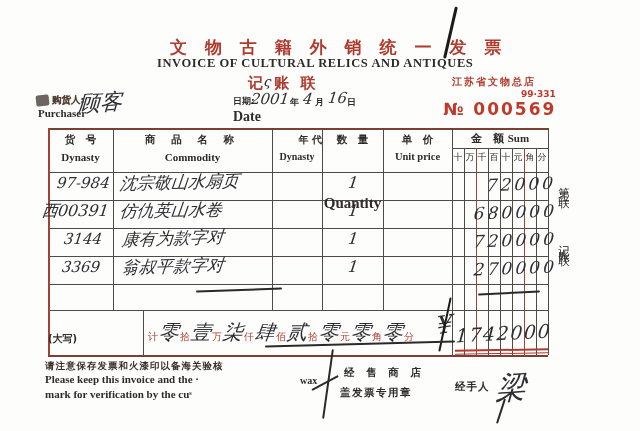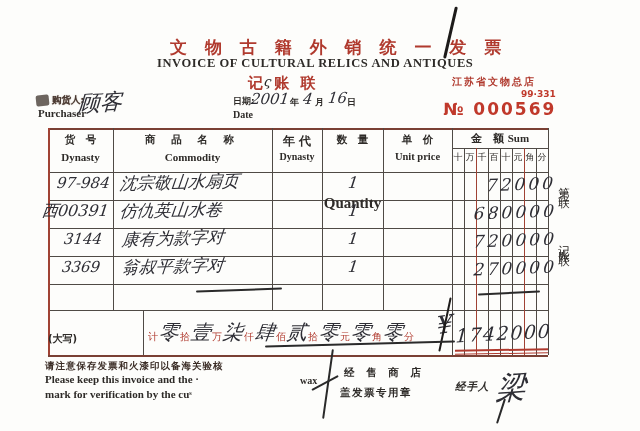--- a/index.html
+++ b/index.html
@@ -41,21 +41,21 @@
   <div class="abs brightred" style="left:521px;top:89px;font-size:9px;font-weight:bold;">99·331</div>
   <div class="abs brightred" style="left:443px;top:99px;font-size:17px;font-weight:bold;letter-spacing:2px;white-space:nowrap;">№ 000569</div>
 
   <div class="abs print-cn" style="left:233px;top:95px;font-size:9px;font-weight:bold;">日期:</div>
   <span class="abs hw" style="left:251px;top:90px;font-size:15px;">2001</span>
   <div class="abs print-cn" style="left:290px;top:96px;font-size:9px;font-weight:bold;">年</div>
   <span class="abs hw" style="left:303px;top:90px;font-size:15px;">4</span>
   <div class="abs print-cn" style="left:315px;top:96px;font-size:9px;font-weight:bold;">月</div>
   <span class="abs hw" style="left:328px;top:89px;font-size:15px;">16</span>
   <div class="abs print-cn" style="left:347px;top:96px;font-size:9px;font-weight:bold;">日</div>
-  <div class="abs print-en" style="left:233px;top:109px;font-size:10px;">Date</div>
+  <div class="abs print-en" style="left:233px;top:109px;font-size:14px;">Date</div>
 
   <div class="abs" style="left:36px;top:95px;width:13px;height:11px;background:#3c322b;opacity:.75;border-radius:2px;transform:rotate(-6deg);"></div>
   <div class="abs print-cn" style="left:52px;top:94px;font-size:9.5px;font-weight:bold;color:#4a3a33;text-shadow:0 0 1px #6b5648;">购货人:</div>
   <div class="abs print-en" style="left:38px;top:107px;font-size:11px;">Purchaser</div>
   <span class="abs hw" style="left:78px;top:88px;font-size:22px;transform:skewX(-7deg) rotate(-4deg);">顾客</span>
 
   <div class="stroke" style="left:449px;top:6px;width:2.5px;height:53px;transform:rotate(13deg);"></div>
 
   <div class="hl" style="left:48px;top:128px;width:500px;background:#7a4034;height:1.6px;"></div>
   <div class="hl" style="left:452px;top:148px;width:96px;"></div>
@@ -82,21 +82,21 @@
   <div class="vl redline" style="left:524px;top:148px;height:207px;"></div>
   <div class="vl" style="left:536px;top:148px;height:207px;"></div>
   <div class="vl" style="left:548px;top:128px;height:227px;"></div>
 
   <div class="abs print-cn" style="left:48px;top:133px;width:65px;text-align:center;font-size:10.5px;font-weight:bold;">货　号</div>
   <div class="abs print-en" style="left:48px;top:151px;width:65px;text-align:center;font-size:11px;">Dynasty</div>
 
   <div class="abs print-cn" style="left:113px;top:133px;width:159px;text-align:center;font-size:10.5px;font-weight:bold;letter-spacing:6px;">商 品 名 称</div>
   <div class="abs print-en" style="left:113px;top:151px;width:159px;text-align:center;font-size:11px;">Commodity</div>
 
-  <div class="abs print-cn" style="left:272px;top:133px;width:50px;text-align:center;font-size:12px;font-weight:bold;">年 代</div>
+  <div class="abs print-cn" style="left:272px;top:133px;width:50px;text-align:right;font-size:10px;font-weight:bold;">年 代</div>
   <div class="abs print-en" style="left:272px;top:151px;width:50px;text-align:center;font-size:10px;">Dynasty</div>
 
   <div class="abs print-cn" style="left:322px;top:133px;width:61px;text-align:center;font-size:10.5px;font-weight:bold;">数　量</div>
   <div class="abs print-en" style="left:322px;top:151px;width:61px;text-align:center;font-size:15px;margin-top:44px;">Quantity</div>
 
   <div class="abs print-cn" style="left:383px;top:133px;width:69px;text-align:center;font-size:10.5px;font-weight:bold;">单　价</div>
   <div class="abs print-en" style="left:383px;top:151px;width:69px;text-align:center;font-size:10.5px;">Unit price</div>
 
   <div class="abs" style="left:452px;top:131px;width:96px;text-align:center;font-size:11px;font-weight:bold;">
     <span class="print-cn">金　额</span>
@@ -181,17 +181,17 @@
   <div class="abs vert" style="left:556px;top:236px;">记账联</div>
 
   <div class="abs print-cn" style="left:45px;top:360px;font-size:9.5px;font-weight:bold;letter-spacing:1px;color:#3b2d26;white-space:nowrap;">请注意保存发票和火漆印以备海关验核</div>
   <div class="abs print-en" style="left:45px;top:373px;font-size:11px;white-space:nowrap;">Please keep this invoice and the ·</div>
   <div class="abs print-en" style="left:45px;top:388px;font-size:11px;white-space:nowrap;">mark for verification by the cuˢ</div>
   <div class="abs print-en" style="left:300px;top:375px;font-size:10px;">wax</div>
 
   <div class="abs print-cn" style="left:344px;top:366px;font-size:10.5px;font-weight:bold;letter-spacing:4px;white-space:nowrap;">经 售 商 店</div>
   <div class="abs print-cn" style="left:340px;top:386px;font-size:10.5px;font-weight:bold;letter-spacing:1.5px;white-space:nowrap;">盖发票专用章</div>
 
-  <div class="abs print-cn" style="left:455px;top:380px;font-size:10.5px;font-weight:bold;letter-spacing:1px;font-style:italic;">经手人</div>
+  <div class="abs print-cn" style="left:455px;top:380px;font-size:10.5px;font-weight:bold;letter-spacing:1px;">经手人</div>
   <span class="abs hw" style="left:496px;top:368px;font-size:30px;transform:skewX(-6deg) rotate(-4deg);">梁</span>
   <div class="stroke" style="left:500px;top:398px;width:1.8px;height:26px;transform:rotate(18deg);background:#2a2a2a;"></div>
 
 </div>
 
 </body></html>

